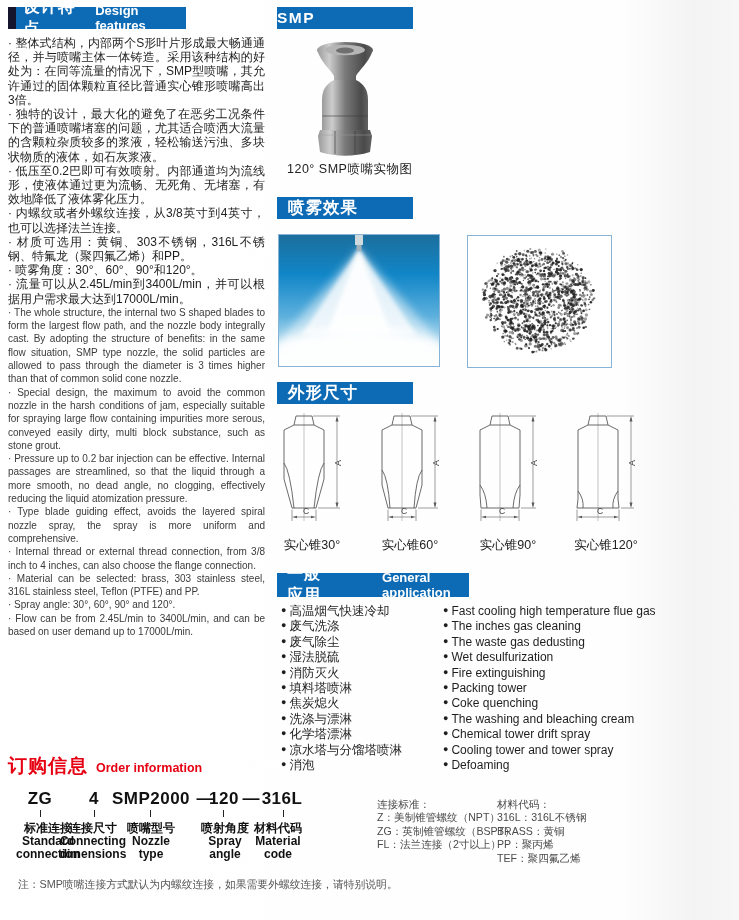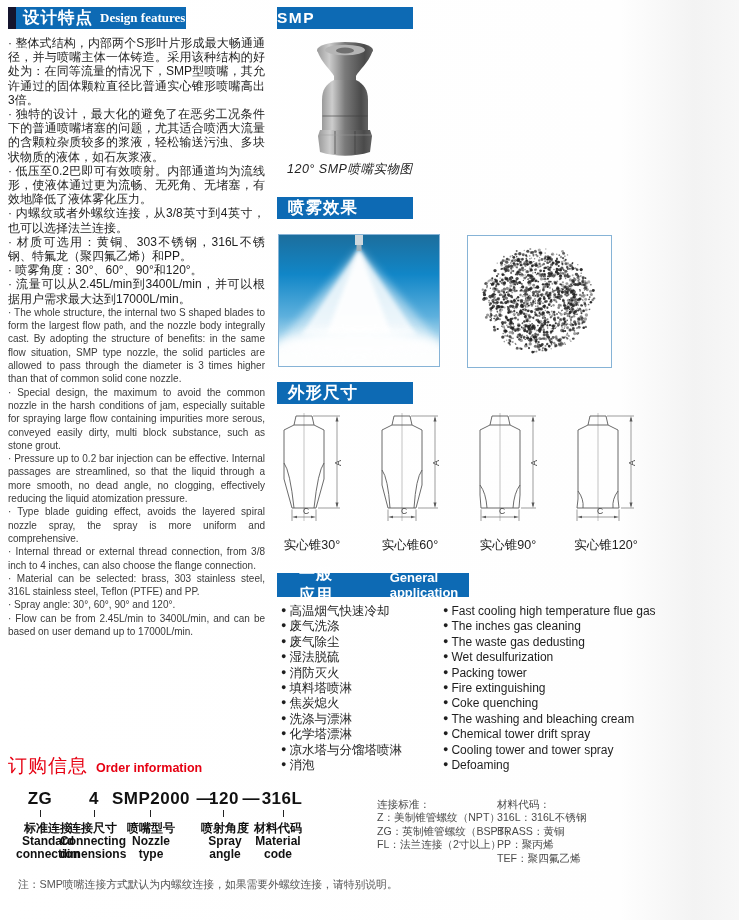--- a/index.html
+++ b/index.html
@@ -5,51 +5,51 @@
   html,body{margin:0;padding:0;background:#fff;}
   .page{
     position:relative;width:739px;height:920px;overflow:hidden;
     background:linear-gradient(90deg,#ffffff 0%,#fefefe 84%,#f3f3f3 94%,#f7f7f7 100%);
     font-family:"Liberation Sans","DejaVu Sans",sans-serif;color:#333;
   }
   
   .bar{background:#0d6ab4;color:#fff;display:flex;align-items:center;box-sizing:border-box;}
   .bar .zh-big{font-size:16.5px;font-weight:700;letter-spacing:1px;}
   .bar .en-small{font-size:13px;font-weight:700;margin-left:7px;}
-  .bar-left{height:22px;width:178px;border-left:8px solid #15152e;padding-left:7px;font-family:Liberation Serif, serif;}
+  .bar-left{height:22px;width:178px;border-left:8px solid #15152e;padding-left:7px;}
   .bar-abs{position:absolute;height:22px;}
   #smp-bar{left:277px;top:7px;width:136px;font-weight:700;font-size:15.5px;letter-spacing:1.5px;}
   #spray-bar{left:277px;top:197px;width:136px;padding-left:11px;}
   #dims-bar{left:277px;top:382px;width:136px;padding-left:11px;}
-  #app-bar{left:277px;top:573px;width:192px;height:24px;padding-left:22px;gap:39px;}
+  #app-bar{left:277px;top:573px;width:192px;height:24px;padding-left:10px;gap:39px;}
   #app-bar .zh-big{font-size:16px;}
   
   .left-col{position:absolute;left:8px;top:7px;width:257px;}
   .cn-bullets{margin-top:7px;font-size:12px;line-height:14.2px;text-align:justify;color:#1e1e1e;}
   .cn-bullets p{margin:0;}
   .cn-bullets p::before{content:"· ";}
   .en-bullets{font-size:10px;line-height:13.3px;text-align:justify;color:#3a3a3a;}
   .en-bullets p{margin:0;}
   .en-bullets p::before{content:"· ";}
   
   .photo{position:absolute;left:314px;top:40px;}
-  .caption{position:absolute;left:287px;top:161px;font-size:12.5px;color:#222;letter-spacing:.5px;font-style:italic;}
+  .caption{position:absolute;left:287px;top:161px;font-size:12.5px;color:#222;letter-spacing:.5px;}
   .img-frame{position:absolute;border:1px solid #86b3d6;box-sizing:content-box;background:#fff;}
   #img-spray{left:278px;top:234px;width:160px;height:131px;}
   #img-dots{left:467px;top:235px;width:143px;height:131px;}
   .dims-row{position:absolute;left:279px;top:413px;display:flex;gap:32px;}
   .dim-fig{width:66px;text-align:center;}
   .dim-label{margin-top:8px;font-size:12.5px;color:#222;white-space:nowrap;}
   .app-list{position:absolute;top:603px;color:#1e1e1e;}
   #app-zh{left:281px;font-size:12.5px;line-height:14.9px;}
   #app-en{left:443px;font-size:12px;line-height:14.9px;}
   .app-item::before{content:"●";font-size:9px;margin-right:3px;vertical-align:1.5px;}
   
   .order-title{position:absolute;left:8px;top:753px;display:flex;align-items:baseline;}
-  .ot-zh{font-size:19px;font-weight:400;color:#e60012;letter-spacing:1px;}
+  .ot-zh{font-size:19px;font-weight:700;color:#e60012;letter-spacing:1px;}
   .ot-en{font-size:12.5px;font-weight:700;color:#e60012;margin-left:8px;}
   .code-row{position:absolute;left:16px;top:789px;width:340px;height:80px;}
   .cp{position:absolute;transform:translateX(-50%);white-space:nowrap;}
   .cp.code{top:0;font-size:17px;font-weight:800;color:#111;letter-spacing:.5px;}
   .cp.dash{top:0;font-size:17px;font-weight:800;color:#111;}
   .tick{position:absolute;top:21px;width:1.3px;height:7px;background:#222;}
   .cp.lzh{top:31px;font-size:12px;font-weight:700;color:#111;}
   .cp.len{top:46px;font-size:12px;font-weight:700;color:#111;line-height:13px;white-space:normal;width:min-content;text-align:center;}
   .std-block{position:absolute;top:798px;font-size:10.6px;line-height:13.4px;color:#4a4a4a;}
   #conn-block{left:377px;}
@@ -1689,22 +1689,22 @@
     <div class="app-item">洗涤与漂淋</div>
     <div class="app-item">化学塔漂淋</div>
     <div class="app-item">凉水塔与分馏塔喷淋</div>
     <div class="app-item">消泡</div>
   </div>
   <div class="app-list" id="app-en">
     <div class="app-item">Fast cooling high temperature flue gas</div>
     <div class="app-item">The inches gas cleaning</div>
     <div class="app-item">The waste gas dedusting</div>
     <div class="app-item">Wet desulfurization</div>
+    <div class="app-item">Fire extinguishing</div>
     <div class="app-item">Packing tower</div>
-    <div class="app-item">Fire extinguishing</div>
     <div class="app-item">Coke quenching</div>
     <div class="app-item">The washing and bleaching cream</div>
     <div class="app-item">Chemical tower drift spray</div>
     <div class="app-item">Cooling tower and tower spray</div>
     <div class="app-item">Defoaming</div>
   </div>
 
   <div class="order-title">
     <span class="ot-zh">订购信息</span>
     <span class="ot-en">Order information</span>

